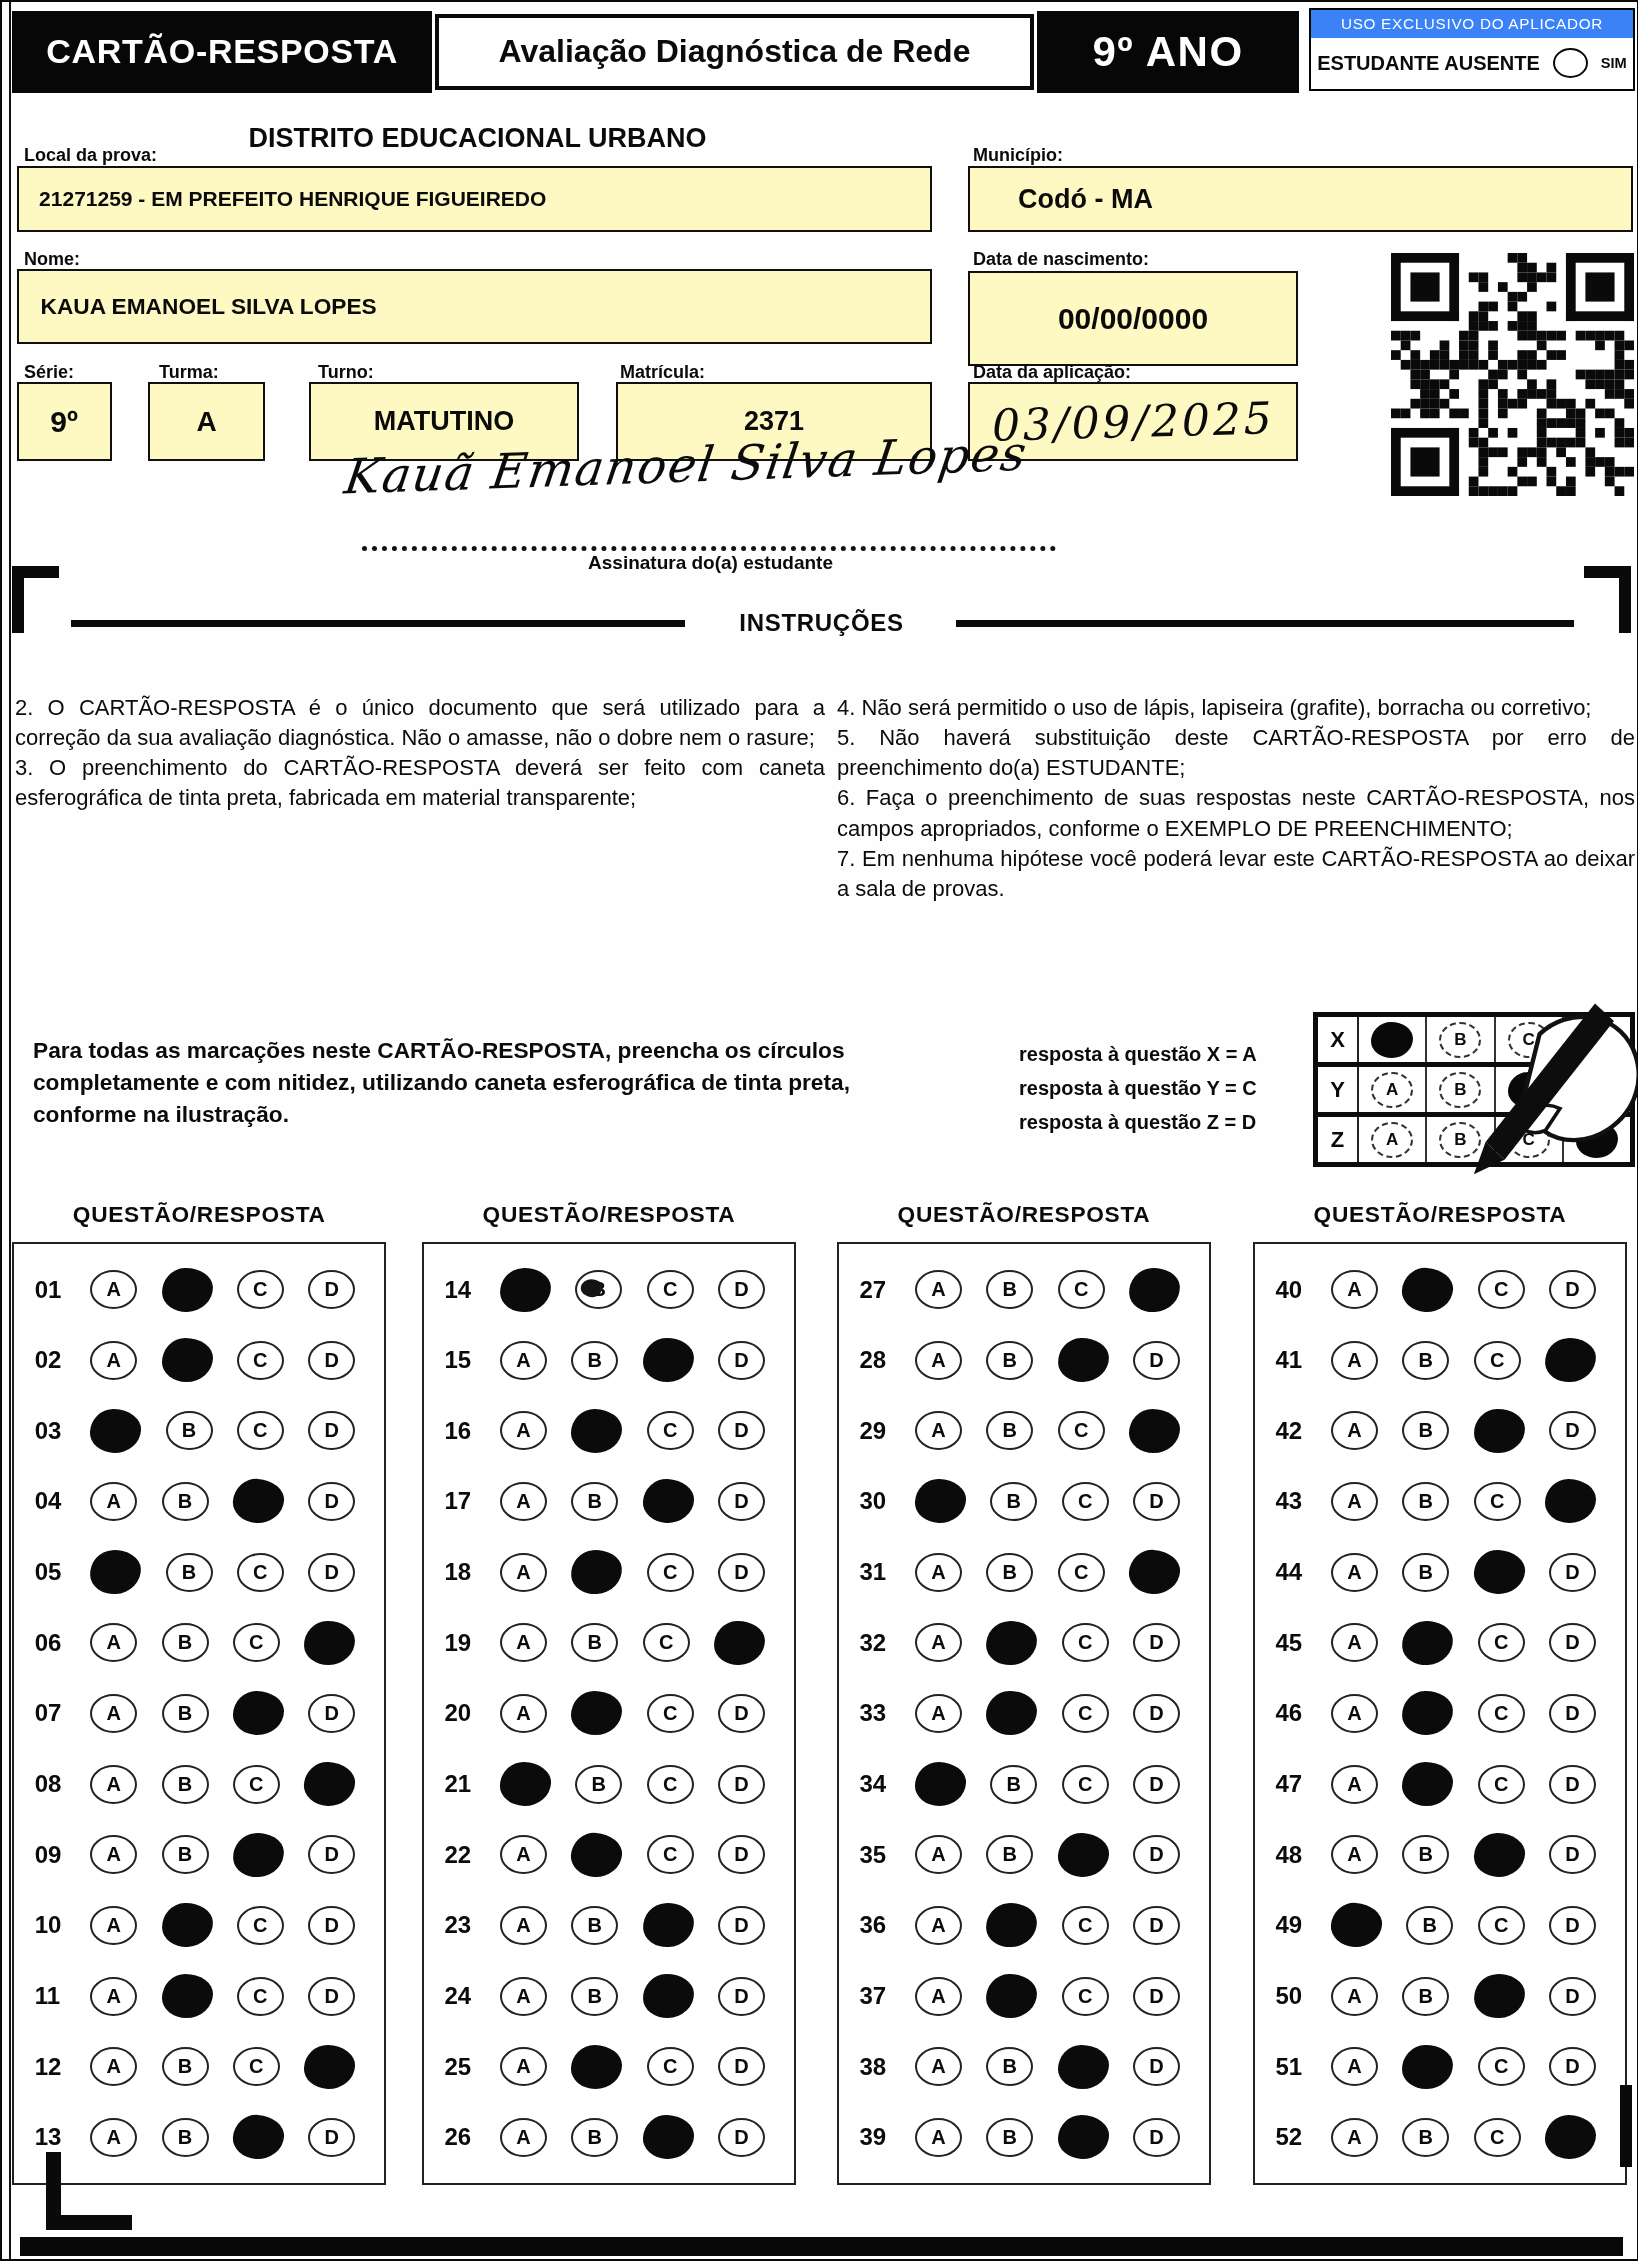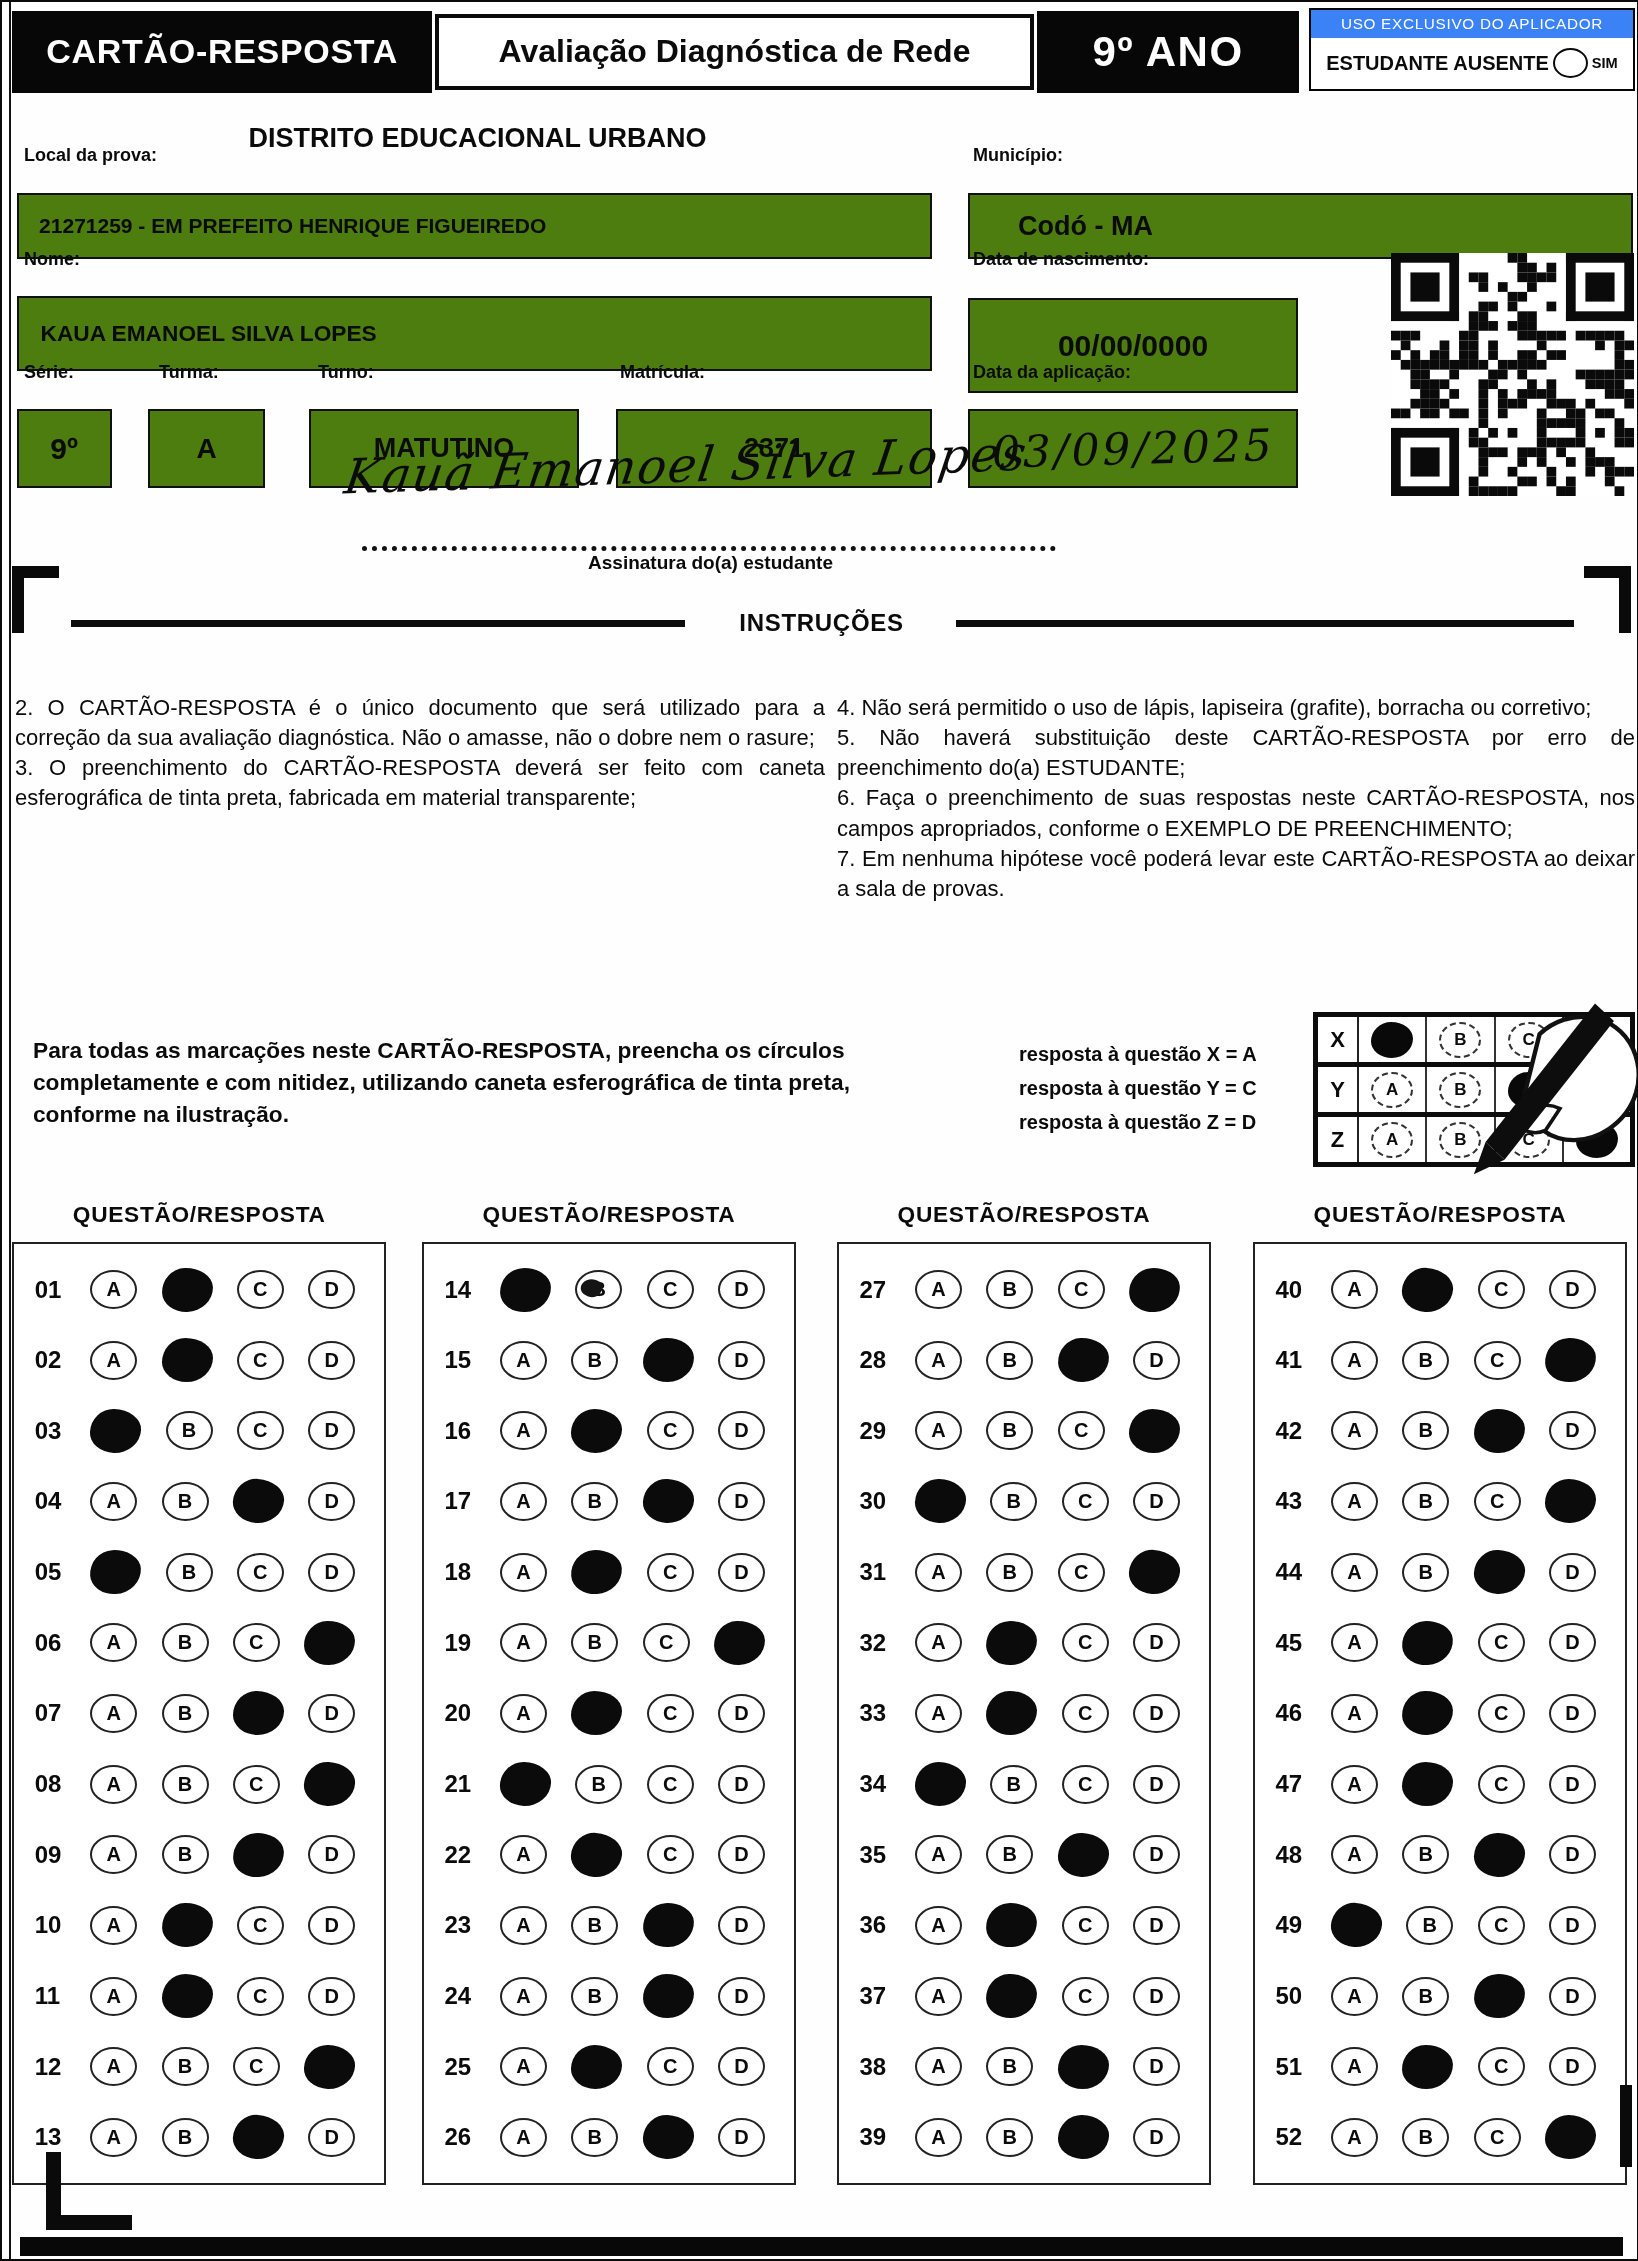--- a/index.html
+++ b/index.html
@@ -1,34 +1,34 @@
 <!DOCTYPE html>
 <html style="font-size:11.7px"><head>
 <meta charset="utf-8">
 <style>
   html,body{margin:0;padding:0;background:#e8e8e8;}
   .sheet{position:relative;width:1639px;height:2261px;background:#fefefe;
     font-family:"Liberation Sans",sans-serif;color:#0b0b0b;border:2.9px solid #0a0a0a;
     box-sizing:border-box;overflow:hidden;}
   .abs{position:absolute;}
   .edge-line{position:absolute;left:7.3px;top:0;bottom:0;width:2.2px;background:#111;}
-  .bx{border:2.9px solid #101010;background:#4d7c0f;box-sizing:border-box;margin-top:27px;}
+  .bx{border:2.9px solid #101010;background:#fef9c3;box-sizing:border-box;}
   .lab{font-weight:bold;font-size:18px;}
   .blackbox{background:#070707;color:#fff;display:flex;align-items:center;justify-content:center;}
   .hand{font-family:"DejaVu Serif",serif;font-style:italic;}
 
   
   .title-box{left:10.2px;top:8.8px;width:420px;height:82px;font-size:34px;font-weight:bold;letter-spacing:0.7px;}
   .subtitle-box{left:433px;top:11.7px;width:599px;height:76px;border:4.4px solid #0a0a0a;background:#fff;
     display:flex;align-items:center;justify-content:center;font-size:32px;font-weight:bold;box-sizing:border-box;}
   .grade-box{left:1035px;top:8.8px;width:262px;height:82px;font-size:42px;font-weight:bold;letter-spacing:1.5px;}
   .aplicador-box{left:1307px;top:5.8px;width:326px;height:83px;border:2.2px solid #050505;background:#fff;box-sizing:border-box;}
   .aplicador-strip{height:28px;background:#3b82f6;color:#fff;display:flex;align-items:center;justify-content:center;
     font-size:15.3px;font-weight:normal;letter-spacing:0.7px;}
-  .absent-row{height:51px;display:flex;align-items:center;justify-content:center;gap:4px;}
+  .absent-row{height:51px;display:flex;align-items:center;justify-content:center;gap:13px;}
   .absent-label{font-size:20px;font-weight:bold;}
   .absent-circle{width:31px;height:26px;border:2.9px solid #0a0a0a;border-radius:50%;}
   .absent-sim{font-size:14.6px;font-weight:bold;}
 
   
   .district{left:110px;top:121px;width:731px;text-align:center;font-size:27px;font-weight:bold;}
   .school-box{left:14.6px;top:164px;width:915px;height:66px;display:flex;align-items:center;font-size:21px;font-weight:bold;padding-left:20.5px;}
   .muni-box{left:966px;top:164px;width:665px;height:66px;display:flex;align-items:center;font-size:27px;font-weight:bold;padding-left:48px;}
   .name-box{left:14.6px;top:267px;width:915px;height:75px;display:flex;align-items:center;font-size:22.7px;font-weight:bold;padding-left:22px;}
   .nasc-box{left:966px;top:269px;width:330px;height:95px;display:flex;align-items:center;justify-content:center;font-size:30px;font-weight:bold;}

